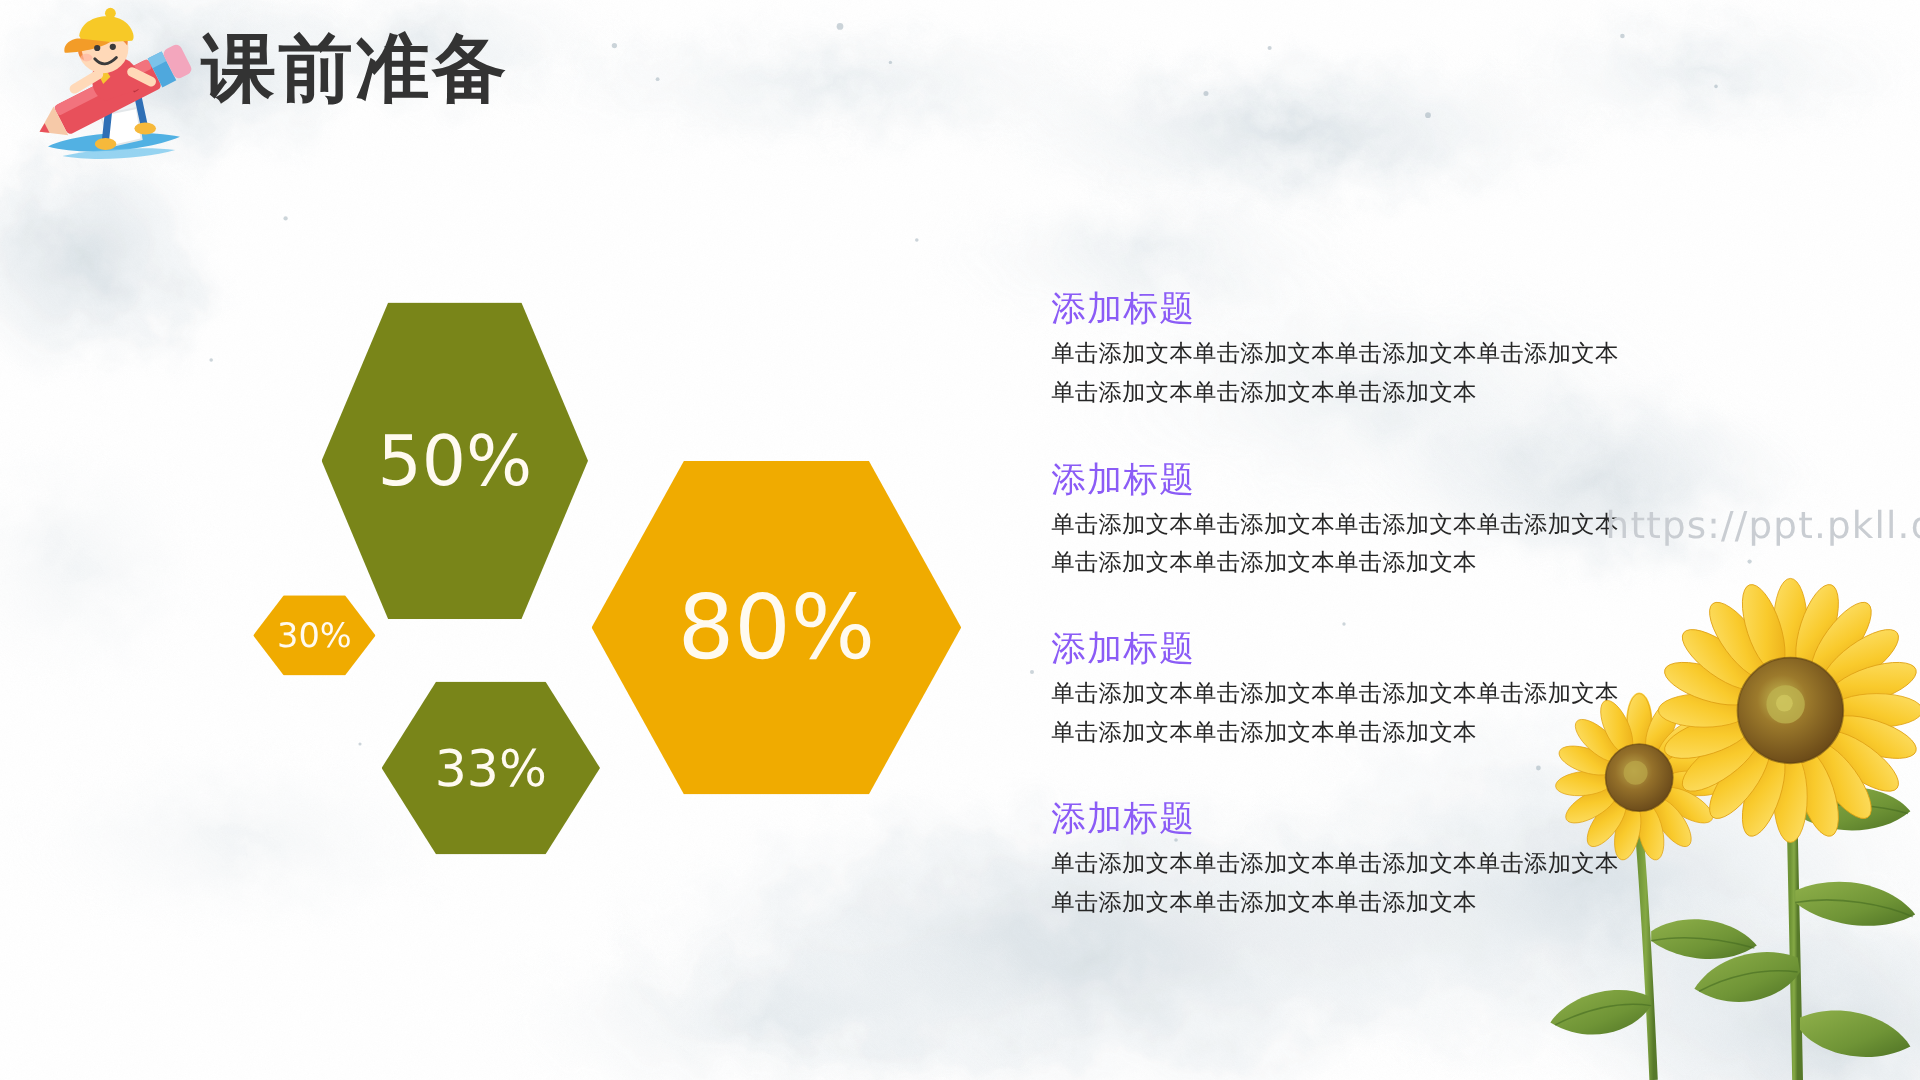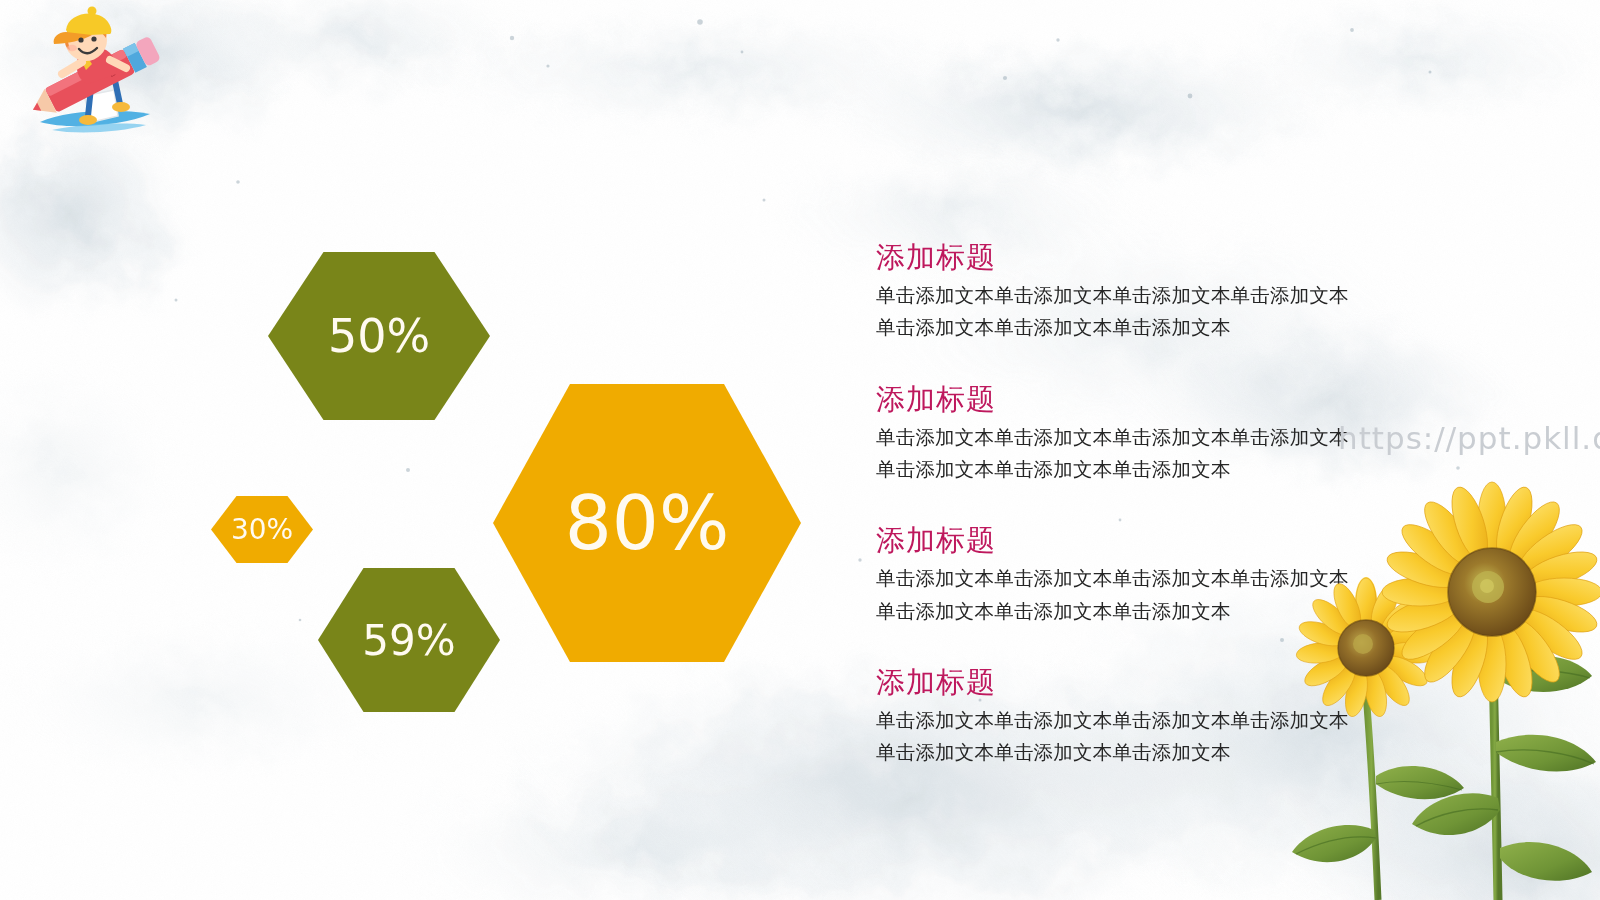--- a/index.html
+++ b/index.html
@@ -27,31 +27,31 @@
 
   
   .hex {
     position:absolute;
     display:flex; align-items:center; justify-content:center;
     clip-path:polygon(25% 0%, 75% 0%, 100% 50%, 75% 100%, 25% 100%, 0% 50%);
     color:#fffaf0;
     font-family:"DejaVu Sans","Liberation Sans",sans-serif;
     font-weight:400;
   }
-  #hex-50 { left:268px; top:252px;  width:222px; height:168px; background:#798519; font-size:46px; }
+  #hex-50 { left:268px; top:252px;  width:222px; height:264px; background:#798519; font-size:58px; }
   #hex-80 { left:493px; top:384px;  width:308px; height:278px; background:#F0AB00; font-size:74px; }
   #hex-30 { left:211px; top:496px;  width:102px; height:67px;  background:#F0AB00; font-size:28px; }
   #hex-40 { left:318px; top:568px;  width:182px; height:144px; background:#798519; font-size:42px; }
 
   
   #text-col { position:absolute; left:876px; top:240px; width:560px; }
   .sect { margin-bottom:38px; }
   .sect:last-child { margin-bottom:0; }
   .sect-title {
-    font-size:29px; color:#be185d; font-weight:400;
+    font-size:29px; color:#8b5cf6; font-weight:400;
     line-height:1.18; margin-bottom:5px; letter-spacing:1px;
     font-family:"DejaVu Sans","Liberation Sans",sans-serif;
   }
   .sect-line {
     font-size:19.5px; color:#262626; line-height:1.65;
     letter-spacing:.2px; white-space:nowrap;
     font-family:Liberation Sans, sans-serif;
   }
 
   
@@ -209,27 +209,28 @@
         <circle cx="59" cy="36" r="2.6" fill="#3b3b3b"></circle>
         <circle cx="72" cy="35" r="2.6" fill="#3b3b3b"></circle>
         <path d="M57 45 Q65 54 75 44" stroke="#3b3b3b" stroke-width="2.4" fill="none" stroke-linecap="round"></path>
         <ellipse cx="50" cy="44" rx="5" ry="3.2" fill="#ffb3a0" opacity="0.65"></ellipse>
 
         <path d="M60 58 L40 70" stroke="#ffd9b8" stroke-width="8" stroke-linecap="round"></path>
         <path d="M88 56 L104 64" stroke="#ffd9b8" stroke-width="8" stroke-linecap="round"></path>
       </svg>
     </div>
 
+    <div id="slide-title">课前准备</div>
   </div>
 
   <div>
     <div class="hex" id="hex-50">50%</div>
     <div class="hex" id="hex-80">80%</div>
     <div class="hex" id="hex-30">30%</div>
-    <div class="hex" id="hex-40">59%</div>
+    <div class="hex" id="hex-40">33%</div>
   </div>
 
   <div id="text-col">
 
     <div class="sect">
       <div class="sect-title">添加标题</div>
       <div class="sect-line">单击添加文本单击添加文本单击添加文本单击添加文本</div>
       <div class="sect-line">单击添加文本单击添加文本单击添加文本</div>
     </div>
 

